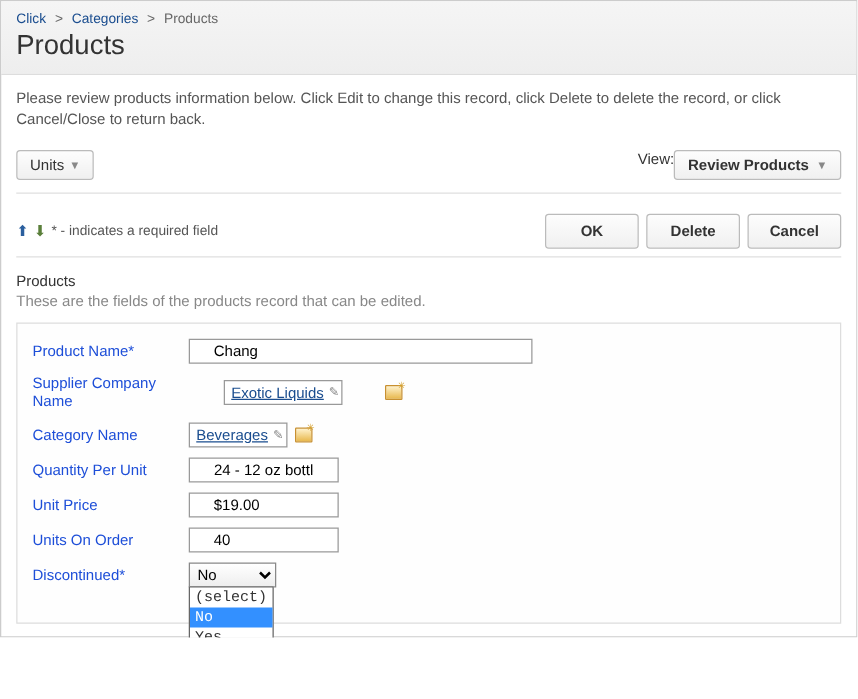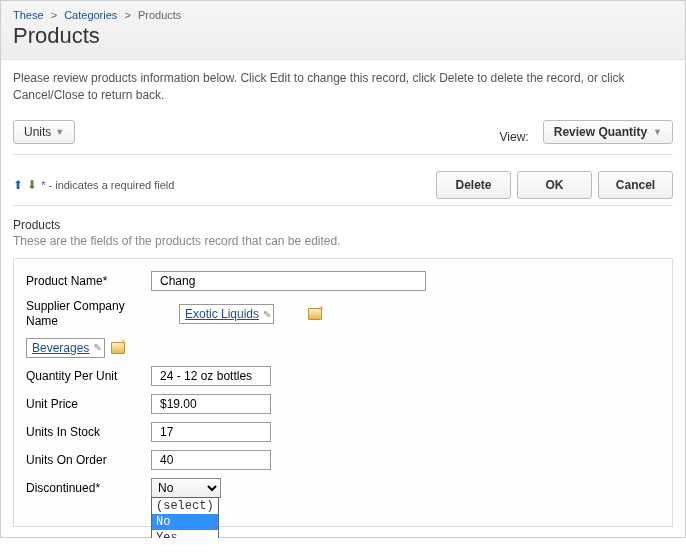--- a/index.html
+++ b/index.html
@@ -9,89 +9,89 @@
 .breadcrumb { font-size: 11px; color: #1a4d8f; margin-bottom: 2px; }
 .breadcrumb a { color: #1a4d8f; text-decoration: none; }
 .breadcrumb .sep { color: #666; margin: 0 4px; }
 .breadcrumb .current { color: #666; }
 .page-title { font-size: 22px; font-weight: normal; color: #333; margin-bottom: 6px; }
 .content { padding: 10px 12px; }
 .description { font-size: 12px; color: #555; line-height: 1.4; margin-bottom: 12px; }
 .toolbar-row { display: flex; justify-content: space-between; align-items: center; padding: 4px 0 10px; border-bottom: 1px solid #e0e0e0; margin-bottom: 10px; }
 .record-btn { background: linear-gradient(#fdfdfd, #f0f0f0); border: 1px solid #bbb; border-radius: 3px; padding: 4px 10px; font-size: 12px; color: #333; cursor: pointer; display: inline-flex; align-items: center; }
 .record-btn .caret { margin-left: 4px; font-size: 9px; color: #888; }
-.view-area { display: flex; align-items: flex-end; gap: 14px; font-size: 12px; }
+.view-area { display: flex; align-items: flex-start; gap: 0; font-size: 12px; }
 .view-btn { background: linear-gradient(#fdfdfd, #f0f0f0); border: 1px solid #bbb; border-radius: 3px; padding: 4px 10px; font-size: 12px; font-weight: bold; color: #333; cursor: pointer; display: inline-flex; align-items: center; }
 .view-btn .caret { margin-left: 6px; font-size: 9px; color: #888; }
 .action-row { display: flex; justify-content: space-between; align-items: center; padding: 6px 0; border-bottom: 1px solid #e0e0e0; margin-bottom: 12px; }
 .indicators { display: flex; align-items: center; gap: 4px; font-size: 11px; color: #555; }
 .arrow-icon { font-size: 12px; color: #2a5f9e; cursor: pointer; }
 .arrow-icon.down { color: #5a7f3a; }
 .btn-group { display: flex; gap: 6px; }
 .btn { background: linear-gradient(#fdfdfd, #f0f0f0); border: 1px solid #bbb; border-radius: 3px; padding: 6px 0; width: 75px; text-align: center; font-size: 12px; font-weight: bold; color: #333; cursor: pointer; }
 .section-title { font-size: 12px; color: #333; margin-bottom: 2px; }
 .section-desc { font-size: 12px; color: #888; margin-bottom: 10px; }
 .form-box { border: 1px solid #ddd; padding: 12px 12px 20px; background: #fefefe; position: relative; }
 .form-row { display: flex; align-items: center; margin-bottom: 8px; }
-.form-label { width: 125px; font-size: 12px; color: #000000; flex-shrink: 0; }
-.text-input { border: 1px solid #999; padding: 2px 8px; font-size: 12px; height: 20px; background: #fff; }
+.form-label { width: 125px; font-size: 12px; color: #1d4ed8; flex-shrink: 0; }
+.text-input { border: 1px solid #999; padding: 2px 19px; font-size: 12px; height: 20px; background: #fff; }
 .text-input.wide { width: 275px; }
 .text-input.med { width: 120px; }
 .lookup-field { display: inline-flex; align-items: center; border: 1px solid #999; background: #fff; height: 20px; padding: 0 2px 0 5px; font-size: 12px; }
 .lookup-field .link { color: #1a4d8f; text-decoration: underline; }
 .lookup-field .pencil { margin-left: 4px; font-size: 10px; color: #888; cursor: pointer; }
 .lookup-extra { margin-left: 6px; font-size: 11px; color: #c87f2a; cursor: pointer; display: inline-block; width: 14px; height: 12px; background: linear-gradient(#fff2cc, #e8b84d); border: 1px solid #c89030; border-radius: 1px; position: relative; }
 .lookup-extra::before { content: "✳"; position: absolute; top: -5px; right: -3px; font-size: 8px; color: #d4a030; }
 .select-wrap { position: relative; display: inline-block; }
 select.native { border: 1px solid #888; background: linear-gradient(#fff, #eee); font-size: 12px; height: 20px; width: 70px; padding: 0 2px; }
 .dropdown-open { position: absolute; top: 19px; left: 0; border: 1px solid #666; background: #fff; font-size: 12px; width: 68px; z-index: 10; }
 .dropdown-open .opt { padding: 1px 4px; cursor: pointer; font-family: Liberation Mono, monospace; }
 .dropdown-open .opt.selected { background: #3390ff; color: #fff; }
 </style>
 </head>
 <body>
 
 <div class="container">
   <div class="header-area">
     <div class="breadcrumb">
-      <a href="#">These</a>
+      <a href="#">Click</a>
       <span class="sep">&gt;</span>
       <a href="#">Categories</a>
       <span class="sep">&gt;</span>
       <span class="current">Products</span>
     </div>
     <h1 class="page-title">Products</h1>
   </div>
 
   <div class="content">
     <p class="description">Please review products information below. Click Edit to change this record, click Delete to delete the record, or click Cancel/Close to return back.</p>
 
     <div class="toolbar-row">
       <button class="record-btn">
         <span>Units</span>
           <span class="caret">▼</span>
       </button>
       <div class="view-area">
         <span>View:</span>
         <button class="view-btn">
-          <span>Review Quantity</span>
+          <span>Review Products</span>
             <span class="caret">▼</span>
         </button>
       </div>
     </div>
 
     <div class="action-row">
       <div class="indicators">
         <span class="arrow-icon">⬆</span>
         <span class="arrow-icon down">⬇</span>
         <span>* - indicates a required field</span>
       </div>
       <div class="btn-group">
+        <button class="btn">OK</button>
         <button class="btn">Delete</button>
-        <button class="btn">OK</button>
         <button class="btn">Cancel</button>
       </div>
     </div>
 
     <div class="section-title">Products</div>
     <div class="section-desc">These are the fields of the products record that can be edited.</div>
 
     <div class="form-box">
 
       <div class="form-row">
@@ -102,41 +102,38 @@
       <div class="form-row" style="align-items:center;gap:28px;">
         <div class="form-label" style="line-height:1.3;">Supplier Company Name</div>
         <span class="lookup-field">
           <span class="link">Exotic Liquids</span>
           <span class="pencil">✎</span>
         </span>
         <span class="lookup-extra"></span>
       </div>
 
       <div class="form-row">
+        <div class="form-label">Category Name</div>
         <span class="lookup-field">
           <span class="link">Beverages</span>
           <span class="pencil">✎</span>
         </span>
         <span class="lookup-extra"></span>
       </div>
 
       <div class="form-row">
         <div class="form-label">Quantity Per Unit</div>
         <input class="text-input" style="width: 120px;" value="24 - 12 oz bottles">
       </div>
 
       <div class="form-row">
         <div class="form-label">Unit Price</div>
         <input class="text-input med" value="$19.00" style="">
       </div>
 
-      <div class="form-row">
-        <div class="form-label">Units In Stock</div>
-        <input class="text-input med" value="17" style="">
-      </div>
 
       <div class="form-row">
         <div class="form-label">Units On Order</div>
         <input class="text-input med" value="40" style="">
       </div>
 
 
       <div class="form-row">
         <div class="form-label">Discontinued*</div>
         <div class="select-wrap">

